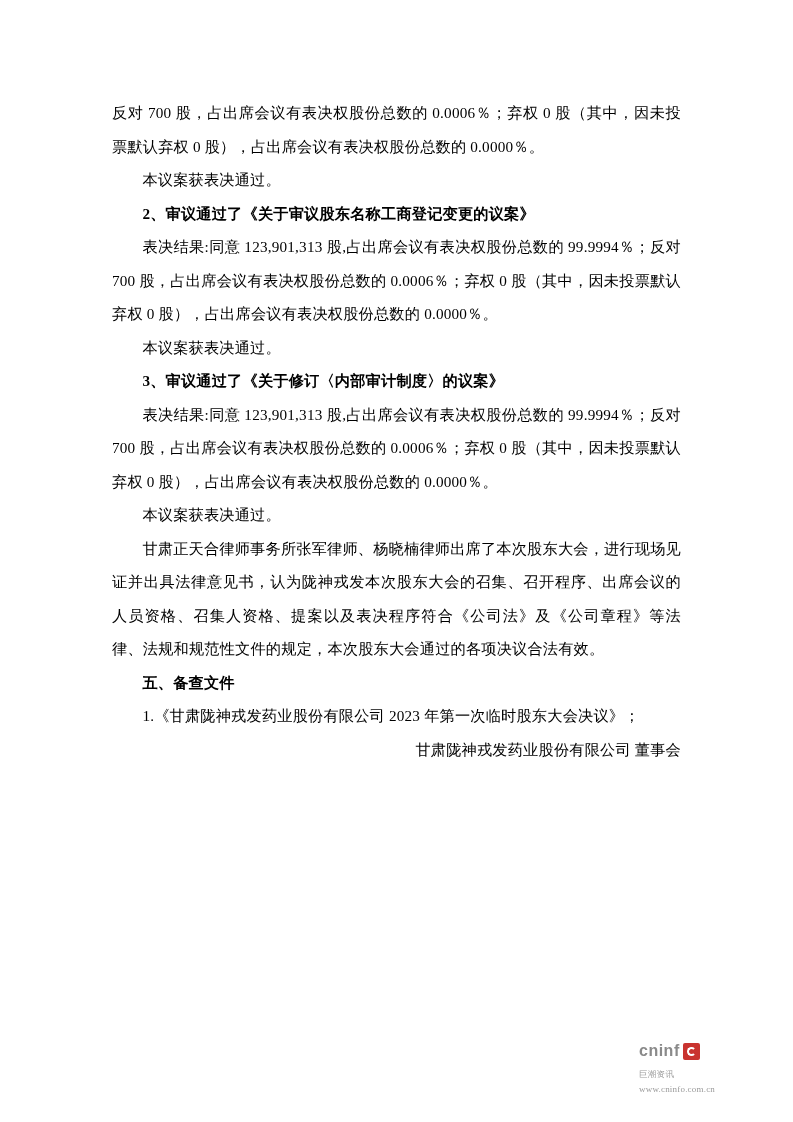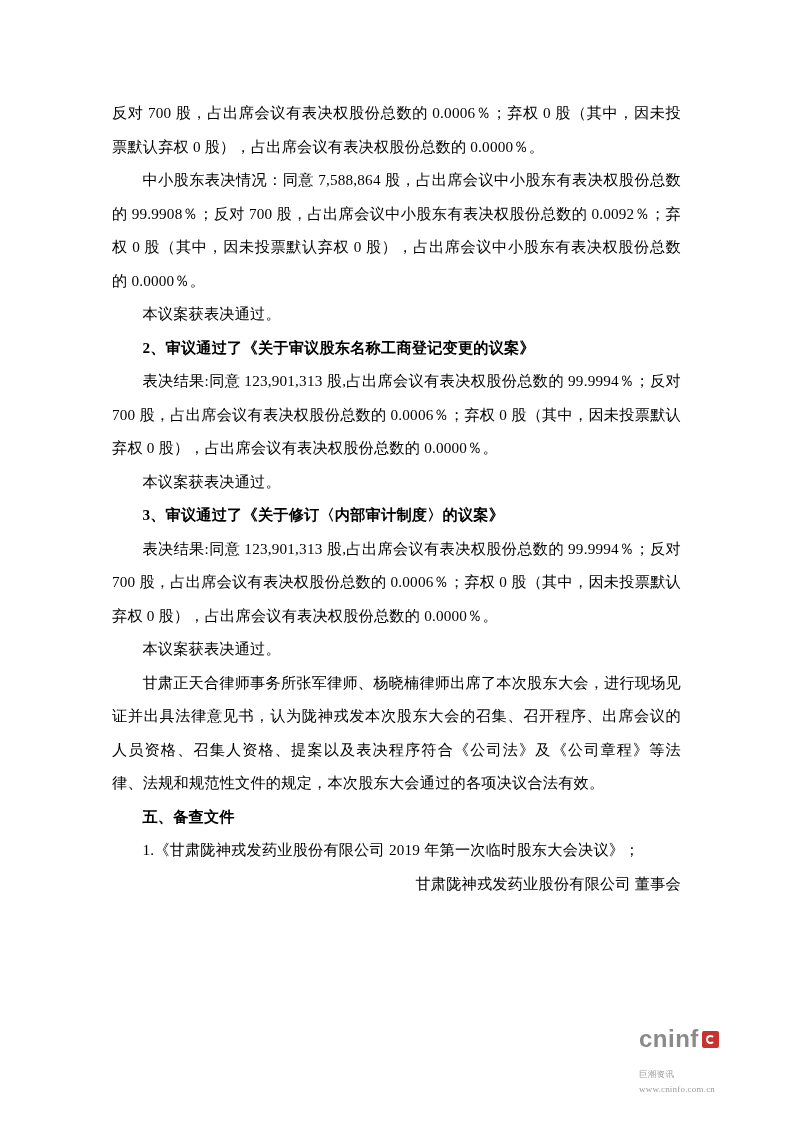--- a/index.html
+++ b/index.html
@@ -65,21 +65,21 @@
     width: 118px;
     text-align: left;
   }
   .logo-main {
     display: flex;
     align-items: center;
     gap: 3px;
   }
   .logo-text {
     font-family: "Liberation Sans", sans-serif;
-    font-size: 24px;
+    font-size: 16px;
     font-weight: bold;
     color: #8a8a8a;
     letter-spacing: 0.5px;
   }
   .logo-mark {
     width: 17px;
     height: 17px;
     background: #c9332f;
     display: inline-block;
     position: relative;
@@ -94,48 +94,47 @@
     height: 9px;
     border: 2px solid #ffffff;
     border-radius: 50%;
     border-right-color: transparent;
     box-sizing: border-box;
   }
   .logo-sub {
     font-family: "Liberation Sans", sans-serif;
     font-size: 8.5px;
     color: #9a9a9a;
-    margin-top: 16px;
+    margin-top: 9px;
     letter-spacing: 0.3px;
   }
   .logo-url {
     font-family: Liberation Serif, serif;
     font-size: 9px;
     color: #9a9a9a;
     margin-top: 3px;
     letter-spacing: 0.2px;
   }
 </style>
 </head>
 <body>
 
 <div class="page">
   <div class="doc-body">
     <p class="para-noind">反对 700 股，占出席会议有表决权股份总数的 0.0006％；弃权 0 股（其中，因未投票默认弃权 0 股），占出席会议有表决权股份总数的 0.0000％。</p>
-    <p class="para">中小股东表决情况：同意 7,588,864 股，占出席会议中小股东有表决权股份总数的 99.9908％；反对 700 股，占出席会议中小股东有表决权股份总数的 0.0092％；弃权 0 股（其中，因未投票默认弃权 0 股），占出席会议中小股东有表决权股份总数的 0.0000％。</p>
     <p class="para">本议案获表决通过。</p>
     <p class="heading">2、审议通过了《关于审议股东名称工商登记变更的议案》</p>
     <p class="para">表决结果:同意 123,901,313 股,占出席会议有表决权股份总数的 99.9994％；反对 700 股，占出席会议有表决权股份总数的 0.0006％；弃权 0 股（其中，因未投票默认弃权 0 股），占出席会议有表决权股份总数的 0.0000％。</p>
     <p class="para">本议案获表决通过。</p>
     <p class="heading">3、审议通过了《关于修订〈内部审计制度〉的议案》</p>
     <p class="para">表决结果:同意 123,901,313 股,占出席会议有表决权股份总数的 99.9994％；反对 700 股，占出席会议有表决权股份总数的 0.0006％；弃权 0 股（其中，因未投票默认弃权 0 股），占出席会议有表决权股份总数的 0.0000％。</p>
     <p class="para">本议案获表决通过。</p>
     <p class="para">甘肃正天合律师事务所张军律师、杨晓楠律师出席了本次股东大会，进行现场见证并出具法律意见书，认为陇神戎发本次股东大会的召集、召开程序、出席会议的人员资格、召集人资格、提案以及表决程序符合《公司法》及《公司章程》等法律、法规和规范性文件的规定，本次股东大会通过的各项决议合法有效。</p>
     <p class="sec-heading">五、备查文件</p>
-    <p class="para">1.《甘肃陇神戎发药业股份有限公司 2019 年第一次临时股东大会决议》；</p>
+    <p class="para">1.《甘肃陇神戎发药业股份有限公司 2023 年第一次临时股东大会决议》；</p>
     <p class="sign">甘肃陇神戎发药业股份有限公司 董事会</p>
   </div>
 </div>
 
 <div class="logo">
   <div class="logo-main">
     <span class="logo-text">cninf</span>
     <span class="logo-mark"></span>
   </div>
   <div class="logo-sub">巨潮资讯</div>

